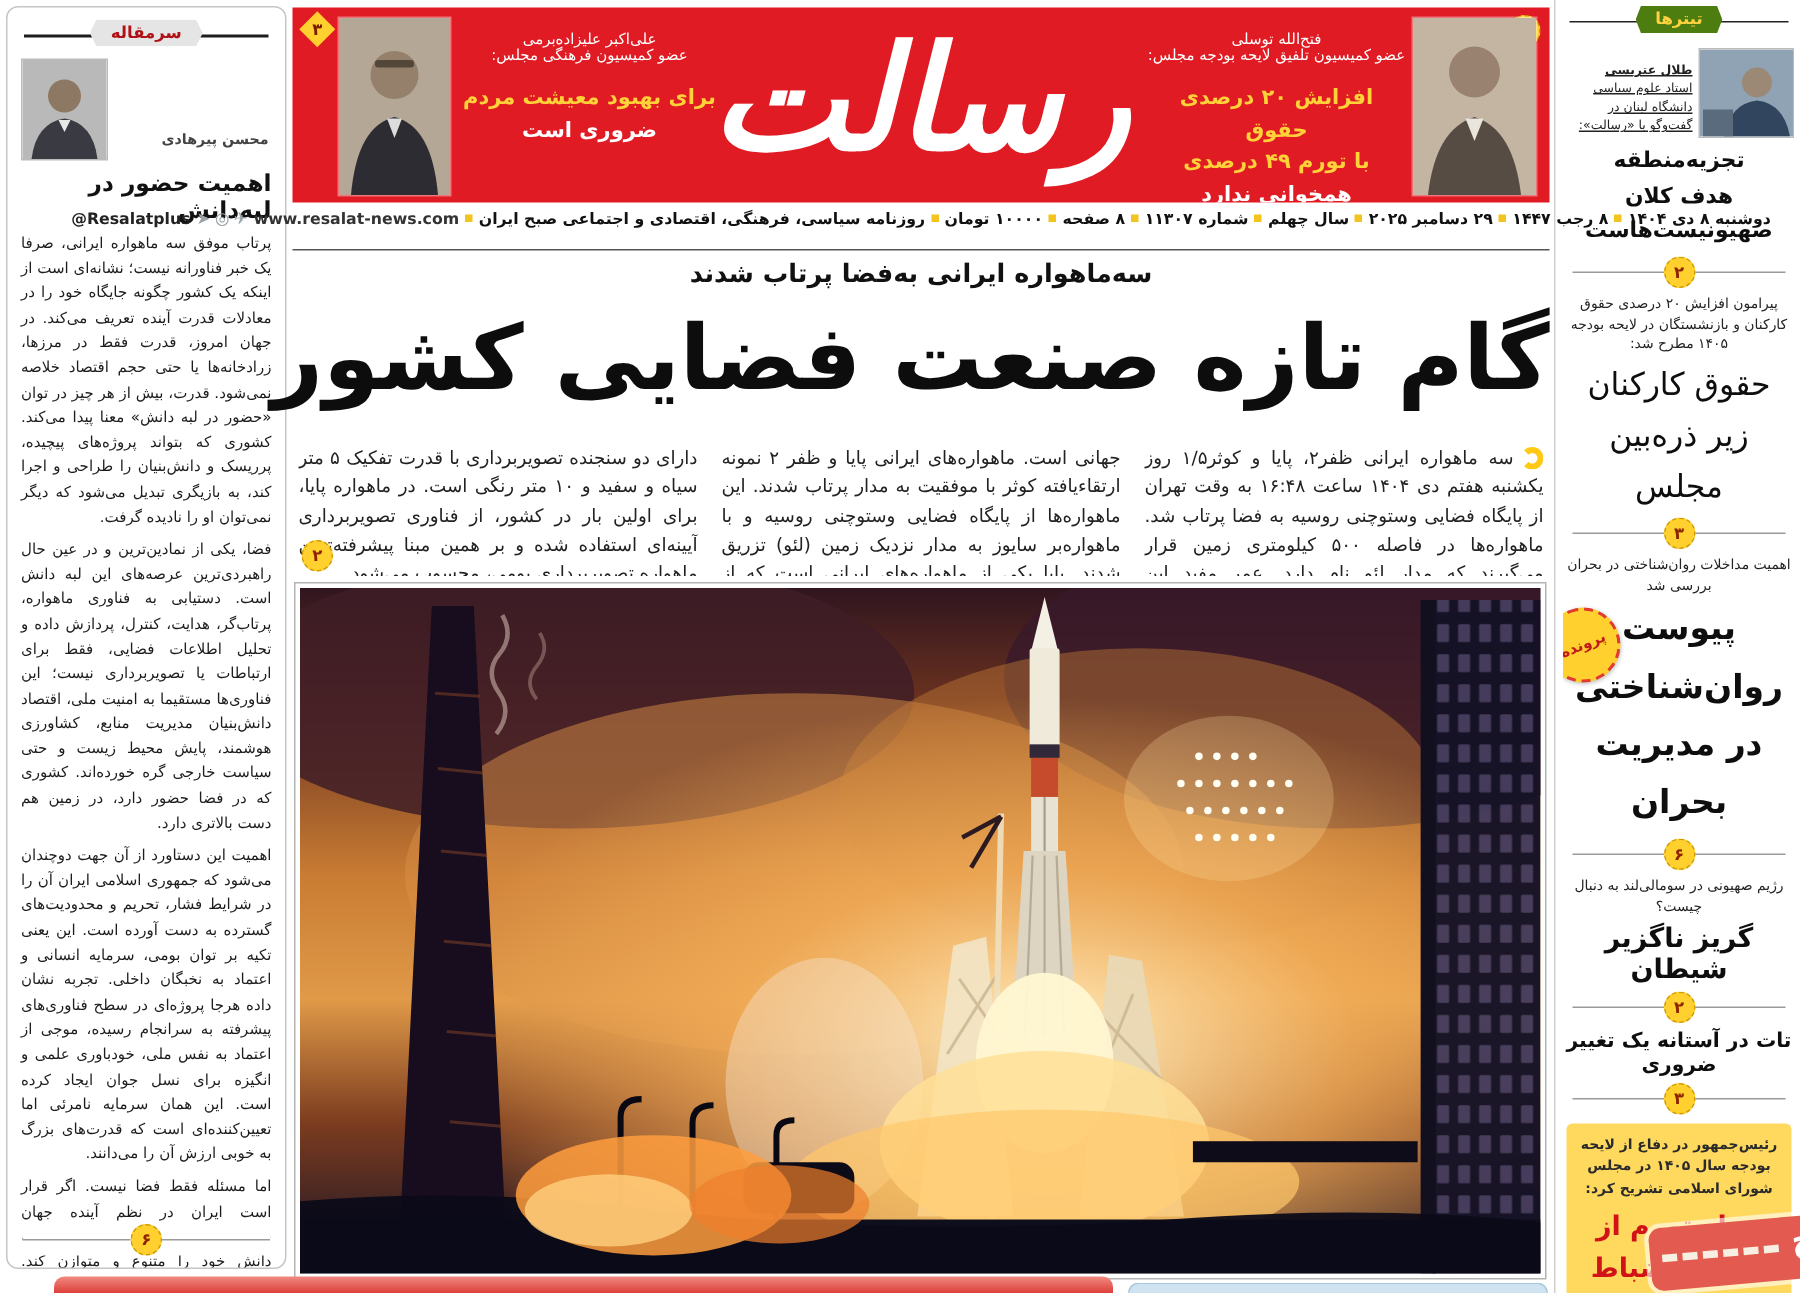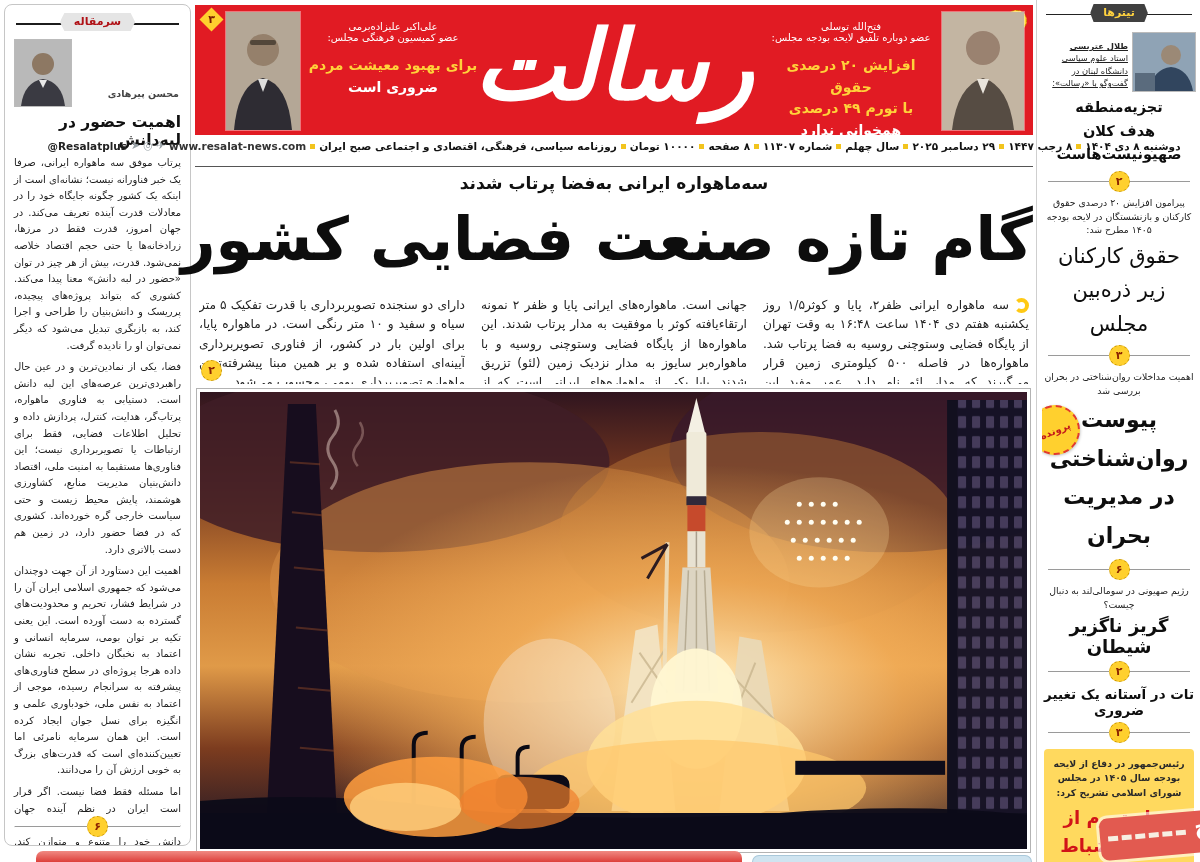--- a/index.html
+++ b/index.html
@@ -53,21 +53,21 @@
   .ornament{float:right;width:15px;height:15px;border:4px solid #ffc914;border-left-color:transparent;border-radius:50%;
     margin:2px 0 0 5px;box-sizing:border-box;}
   .lead-badge{position:absolute;left:6px;top:360px;}
   .photo-frame{position:absolute;left:1px;right:2px;top:388px;height:465px;border:1px solid #b3b3b3;background:#fff;padding:3px;box-sizing:border-box;}
   .photo-frame svg{display:block;width:100%;height:100%;}
   
   .vline{position:absolute;left:1036px;top:0;bottom:0;width:1px;background:#cfcfcf;}
   .rc{position:absolute;left:1042px;top:0;width:154px;height:862px;overflow:hidden;}
   .rc-head{position:relative;height:22px;margin:4px 2px 6px;}
   .rc-head::before{content:"";position:absolute;left:2px;right:2px;top:10px;border-top:1.5px solid #222;}
-  .rc-ribbon{position:absolute;left:50%;transform:translateX(-50%);top:0;background:#404040;color:#ffd23f;
+  .rc-ribbon{position:absolute;left:50%;transform:translateX(-50%);top:0;background:#4d7c0f;color:#ffd23f;
     font-weight:bold;font-size:11px;padding:2px 13px 3px;clip-path:polygon(6% 0,94% 0,100% 50%,94% 100%,6% 100%,0 50%);}
   .rc-profile{position:relative;height:60px;margin:2px 0 4px;}
   .rc-pphoto{position:absolute;right:0;top:0;width:62px;height:58px;border:1px solid #bbb;}
   .rc-pphoto svg{display:block;width:100%;height:100%;}
   .rc-pcap{position:absolute;left:0;width:86px;top:8px;font-size:8.3px;line-height:1.5;color:#222;text-align:right;text-decoration:underline;}
   .rc-kicker{font-size:9.3px;color:#222;text-align:center;line-height:1.5;font-weight:400;margin:3px 1px;}
   .rc-t-sm{font-size:14.5px;font-weight:bold;text-align:center;color:#0e0e0e;line-height:1.6;margin:1px 0;}
   .rc-t-lg{font-size:21px;font-weight:normal;text-align:center;color:#0e0e0e;line-height:1.6;margin:2px 0;letter-spacing:-0.5px;}
   .rc-t-xl{font-size:22px;font-weight:bold;text-align:center;color:#0e0e0e;line-height:1.75;margin:2px 0;letter-spacing:-0.5px;}
   .rc-t-md{font-size:18px;font-weight:bold;text-align:center;color:#0e0e0e;margin:3px 0;}
@@ -143,21 +143,21 @@
         <div class="mp-name">علی‌اکبر علیزاده‌برمی</div>
         <div class="mp-role">عضو کمیسیون فرهنگی مجلس:</div>
         <div class="mp-line">برای بهبود معیشت مردم</div>
         <div class="mp-line mp-white">ضروری است</div>
       </div>
 
       <div class="mast-logo">رسالت</div>
 
       <div class="mast-text" style="right:96px;">
         <div class="mp-name">فتح‌الله توسلی</div>
-        <div class="mp-role">عضو دوباره تلفیق لایحه بودجه مجلس:</div>
+        <div class="mp-role">عضو کمیسیون تلفیق لایحه بودجه مجلس:</div>
         <div class="mp-line">افزایش ۲۰ درصدی حقوق</div>
         <div class="mp-line">با تورم ۴۹ درصدی</div>
         <div class="mp-line mp-white">همخوانی ندارد</div>
       </div>
       <span class="mast-photo" style="right:8px;width:82px;">
         <svg viewBox="0 0 82 118" preserveAspectRatio="none">
             <rect width="82" height="118" fill="#c3b5a2"></rect>
             <circle cx="41" cy="36" r="17" fill="#9a8270"></circle>
             <path d="M10 118 Q15 74 41 66 Q67 74 72 118 Z" fill="#564c43"></path>
             <path d="M35 67 L41 82 L47 67 Z" fill="#e9e4dc"></path>

